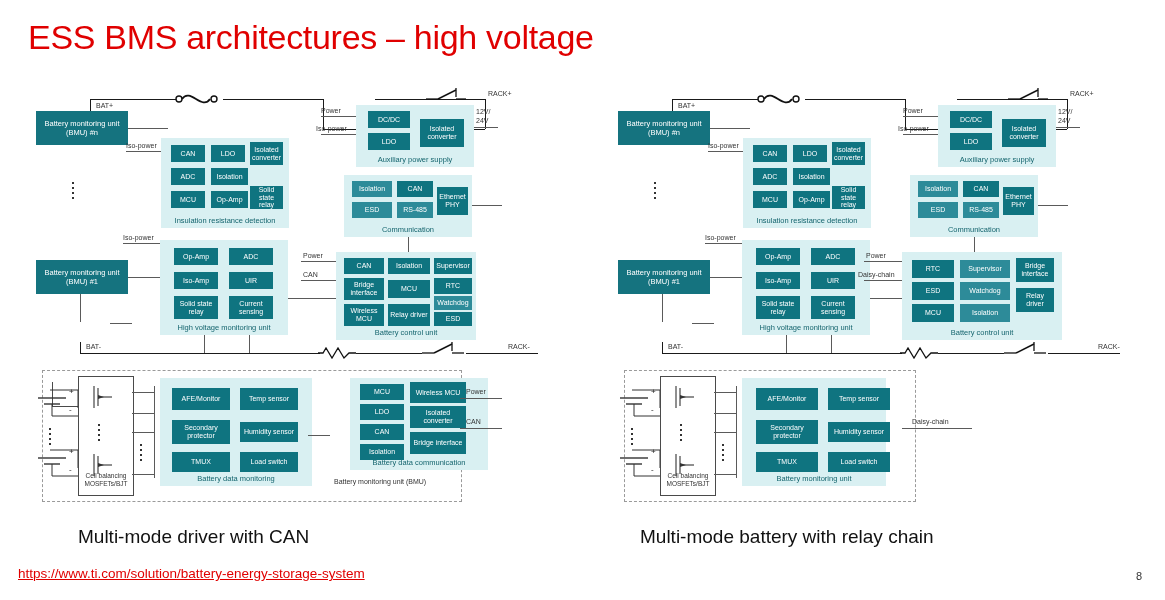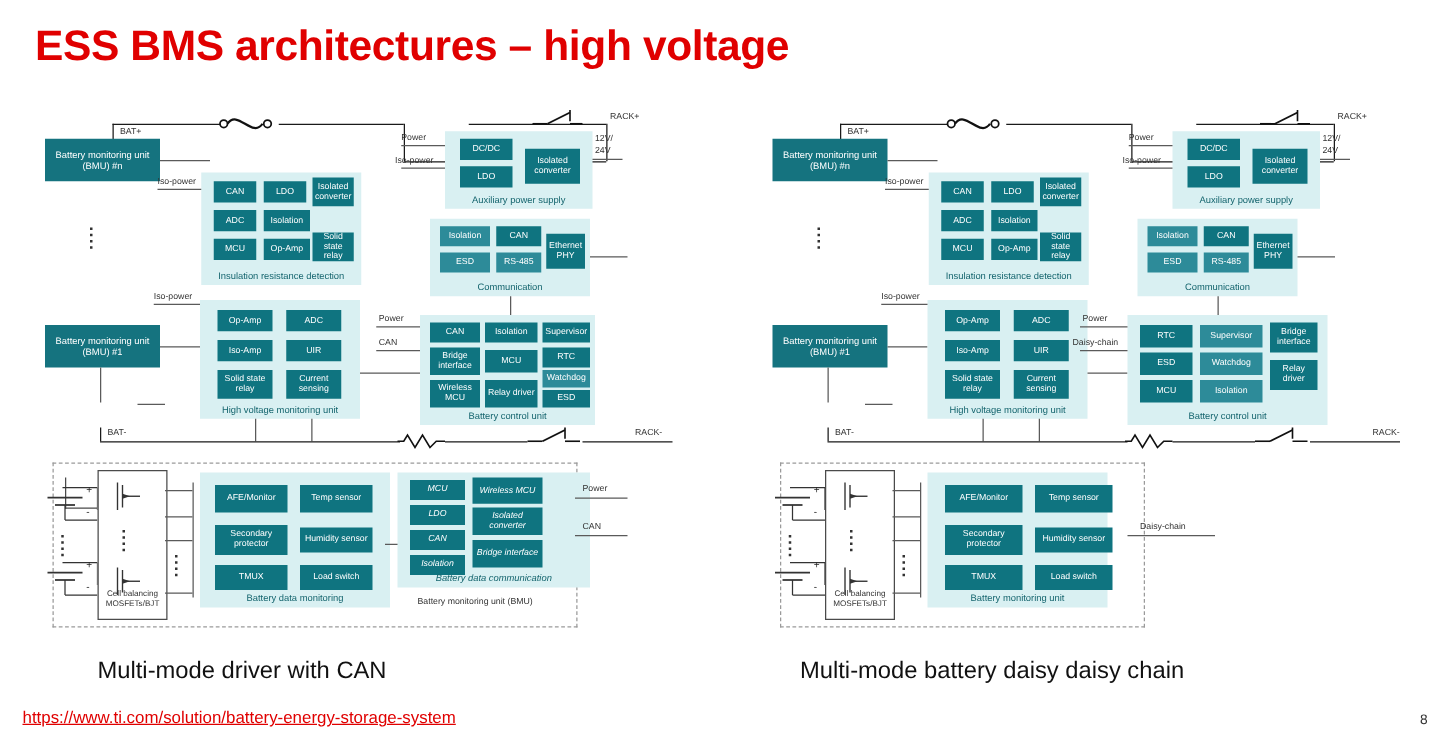--- a/index.html
+++ b/index.html
@@ -2,21 +2,21 @@
 <html><head>
 <meta charset="utf-8">
 <style>
   html,body{margin:0;padding:0;background:#fff;}
   body{width:1165px;height:600px;position:relative;
        font-family:"Liberation Sans","DejaVu Sans",sans-serif;overflow:hidden;}
 
   .slide{position:absolute;inset:0;}
 
   
-  .title{position:absolute;left:28px;top:18px;font-size:34px;font-weight:bold;
+  .title{position:absolute;left:28px;top:18px;font-size:34px;font-weight:normal;
          color:#e00000;letter-spacing:-0.3px;white-space:nowrap;}
 
   
   .caption{position:absolute;font-size:19px;color:#111;white-space:nowrap;}
   .cap-l{left:78px;top:526px;}
   .cap-r{left:640px;top:526px;}
   .srclink{position:absolute;left:18px;top:566px;font-size:13.5px;color:#e00000;
            text-decoration:underline;white-space:nowrap;}
   .pageno{position:absolute;left:1136px;top:570px;font-size:11px;color:#333;}
 
@@ -283,21 +283,21 @@
       <div class="chip stack" style="left:12px;top:10px;width:58px;height:22px;">AFE/Monitor</div>
       <div class="chip stack" style="left:80px;top:10px;width:58px;height:22px;">Temp sensor</div>
       <div class="chip stack" style="left:12px;top:42px;width:58px;height:24px;">Secondary protector</div>
       <div class="chip stack" style="left:80px;top:44px;width:58px;height:20px;">Humidity sensor</div>
       <div class="chip" style="left:12px;top:74px;width:58px;height:20px;">TMUX</div>
       <div class="chip" style="left:80px;top:74px;width:58px;height:20px;">Load switch</div>
       <div class="panel-title">Battery data monitoring</div>
     </div>
     <div class="wh" style="left:290px;top:355px;width:22px;"></div>
 
-    <div class="panel" style="left:300px;top:298px;width:154px;height:92px;font-style:italic;">
+    <div class="panel" style="left:332px;top:298px;width:138px;height:92px;">
       <div class="chip" style="left:10px;top:6px;width:44px;height:16px;">MCU</div>
       <div class="chip" style="left:60px;top:4px;width:56px;height:21px;">Wireless MCU</div>
       <div class="chip" style="left:10px;top:26px;width:44px;height:16px;">LDO</div>
       <div class="chip" style="left:60px;top:28px;width:56px;height:22px;">Isolated converter</div>
       <div class="chip" style="left:10px;top:46px;width:44px;height:16px;">CAN</div>
       <div class="chip" style="left:10px;top:66px;width:44px;height:16px;">Isolation</div>
       <div class="chip" style="left:60px;top:54px;width:56px;height:22px;">Bridge interface</div>
       <div class="panel-title">Battery data communication</div>
     </div>
     <div class="wlab" style="left:316px;top:398px;">Battery monitoring unit (BMU)</div>
@@ -516,16 +516,16 @@
       <div class="chip stack" style="left:86px;top:44px;width:62px;height:20px;">Humidity sensor</div>
       <div class="chip" style="left:14px;top:74px;width:62px;height:20px;">TMUX</div>
       <div class="chip" style="left:86px;top:74px;width:62px;height:20px;">Load switch</div>
       <div class="panel-title">Battery monitoring unit</div>
     </div>
     <div class="wh" style="left:302px;top:348px;width:70px;"></div>
     <div class="wlab" style="left:312px;top:338px;">Daisy-chain</div>
   </div>
 
   <div class="caption cap-l">Multi-mode driver with CAN</div>
-  <div class="caption cap-r">Multi-mode battery daisy daisy chain</div>
+  <div class="caption cap-r">Multi-mode battery with relay chain</div>
   <a class="srclink" href="#">https://www.ti.com/solution/battery-energy-storage-system</a>
   <div class="pageno">8</div>
 </div>
 
 </body></html>

